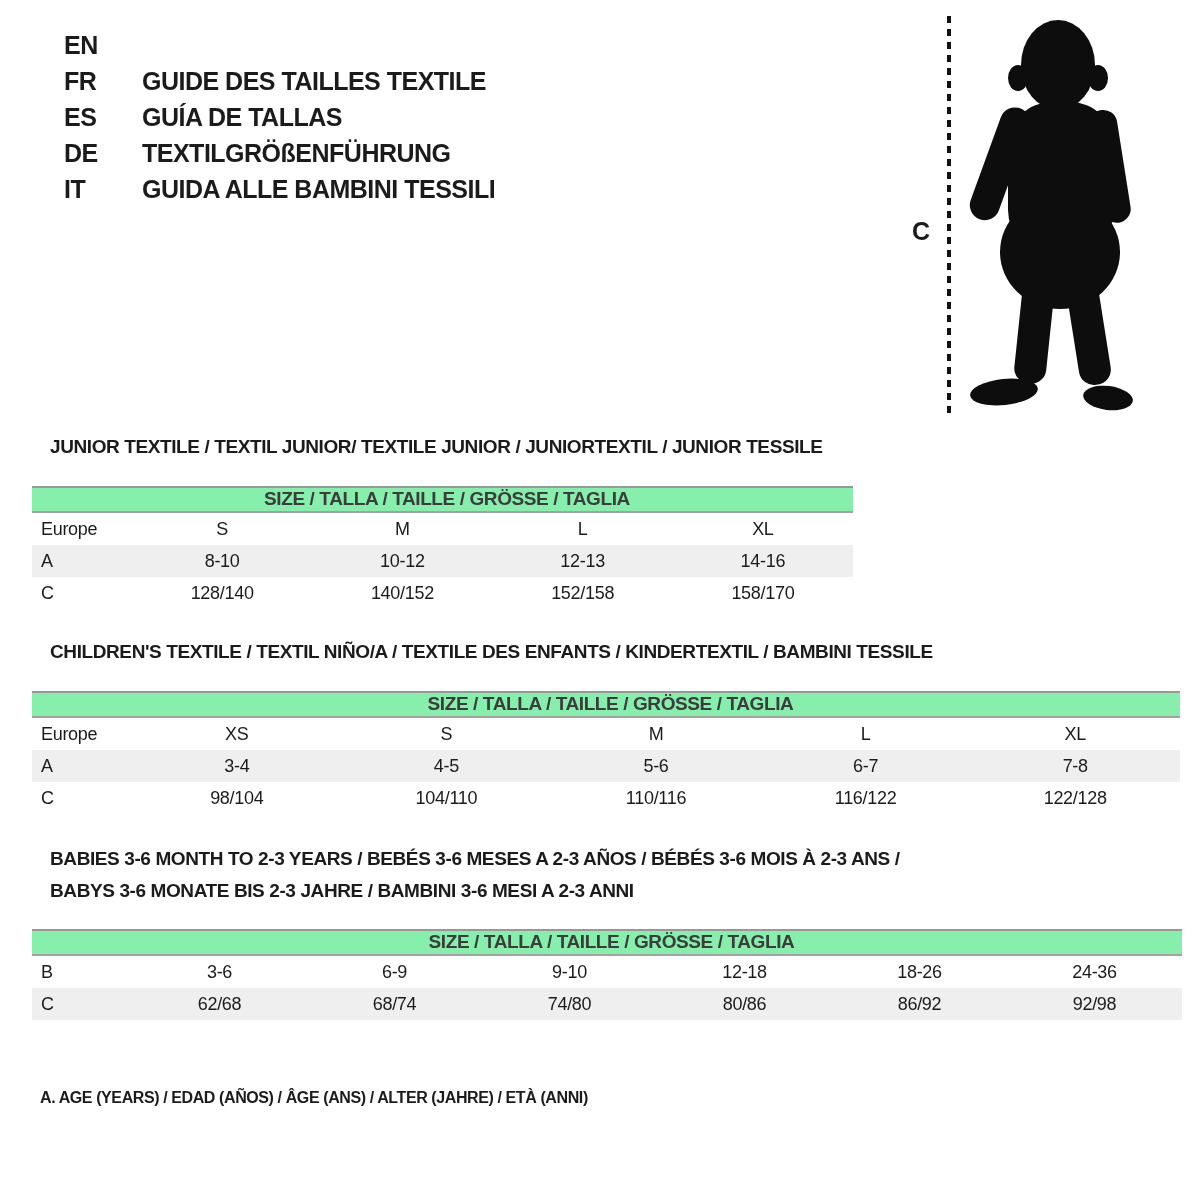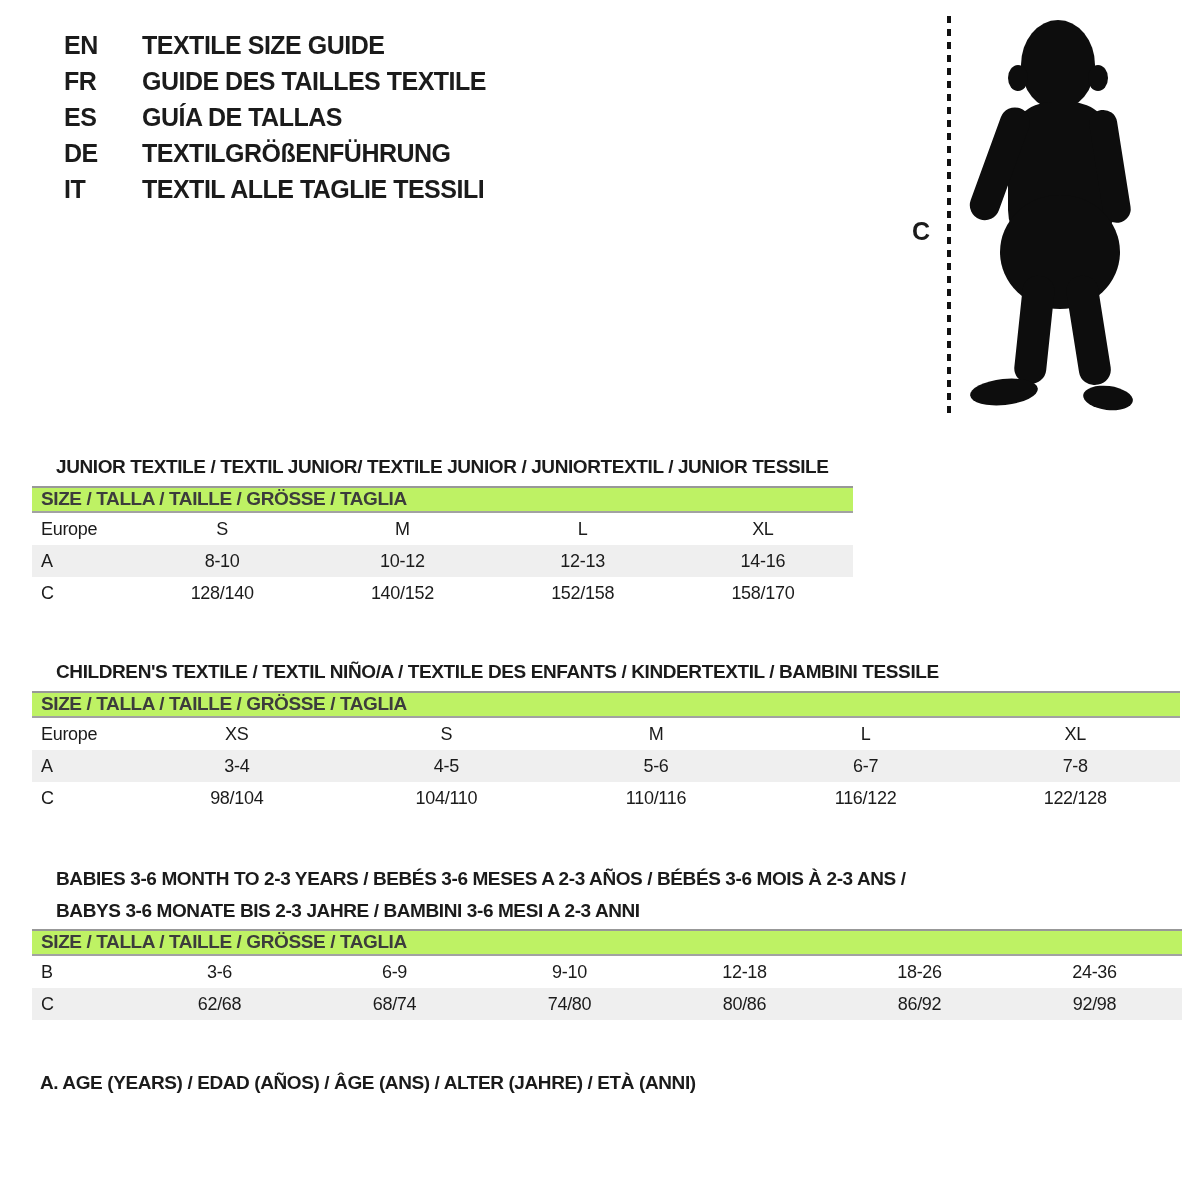--- a/index.html
+++ b/index.html
@@ -29,88 +29,87 @@
   }
   .dotted-line {
     left: 947px; top: 16px; width: 4px; height: 400px;
     background-image: repeating-linear-gradient(
       to bottom, #111 0px, #111 7px, transparent 7px, transparent 13px);
   }
   .silhouette { left: 956px; top: 14px; }
 
   
   .section-heading {
-    left: 56px;
+    left: 50px;
     font-weight: bold; font-size: 19px; letter-spacing: -0.4px;
     white-space: nowrap;
-    margin-top: 20px;
   }
   .heading-junior   { top: 436px; }
   .heading-children { top: 641px; }
   .heading-babies   { top: 843px; line-height: 32px; }
 
   
   .size-table { left: 32px; }
   .table-junior   { top: 486px; width: 821px; }
   .table-children { top: 691px; width: 1148px; }
   .table-babies   { top: 929px; width: 1150px; }
 
   .size-bar {
     box-sizing: border-box;
     height: 27px;
-    background: #bef264;
+    background: #86efac;
     border-top: 2px solid #989898;
     border-bottom: 2px solid #a2a2a2;
     color: #3c3c3c;
     font-weight: bold; font-size: 19px; letter-spacing: -0.4px;
     padding-left: 9px;
     line-height: 22px;
     white-space: nowrap;
+    text-align: center;
   }
   .trow {
     display: grid; height: 32px; align-items: center;
     font-size: 18px; letter-spacing: -0.3px;
   }
   .cols4 { grid-template-columns: 100px repeat(4, 1fr); }
   .cols5 { grid-template-columns: 100px repeat(5, 1fr); }
   .cols6 { grid-template-columns: 100px repeat(6, 1fr); }
   .trow.shaded { background: #efefef; }
   .tlabel { padding-left: 9px; text-align: left; }
   .tcell  { text-align: center; }
 
   
   .legend { left: 40px; top: 1066px; }
   .legend-line {
-    font-weight: bold; font-size: 19px; letter-spacing: -0.4px;
-    line-height: 34.5px; white-space: nowrap;
+    font-weight: bold; font-size: 16px; letter-spacing: -0.4px;
+    line-height: 34.5px; white-space: nowrap; margin-top: 15px;
   }
 </style>
 </head>
 <body>
 
 <div class="abs lang-block">
   <div class="lang-row">
     <span class="lang-code">EN</span>
-    <span class="lang-title">TEXTILE SIZE GUIDE</span>
   </div>
   <div class="lang-row">
     <span class="lang-code">FR</span>
     <span class="lang-title">GUIDE DES TAILLES TEXTILE</span>
   </div>
   <div class="lang-row">
     <span class="lang-code">ES</span>
     <span class="lang-title">GUÍA DE TALLAS</span>
   </div>
   <div class="lang-row">
     <span class="lang-code">DE</span>
     <span class="lang-title">TEXTILGRÖßENFÜHRUNG</span>
   </div>
   <div class="lang-row">
     <span class="lang-code">IT</span>
-    <span class="lang-title">TEXTIL ALLE TAGLIE TESSILI</span>
+    <span class="lang-title">GUIDA ALLE BAMBINI TESSILI</span>
   </div>
 </div>
 
 <div class="abs measure-label">C</div>
 <div class="abs dotted-line"></div>
 <div class="abs silhouette">
   <svg width="190" height="410" viewBox="0 0 190 410" xmlns="http://www.w3.org/2000/svg">
     <g fill="#0d0d0d">
 
       <ellipse cx="102" cy="51" rx="37" ry="45"></ellipse>

